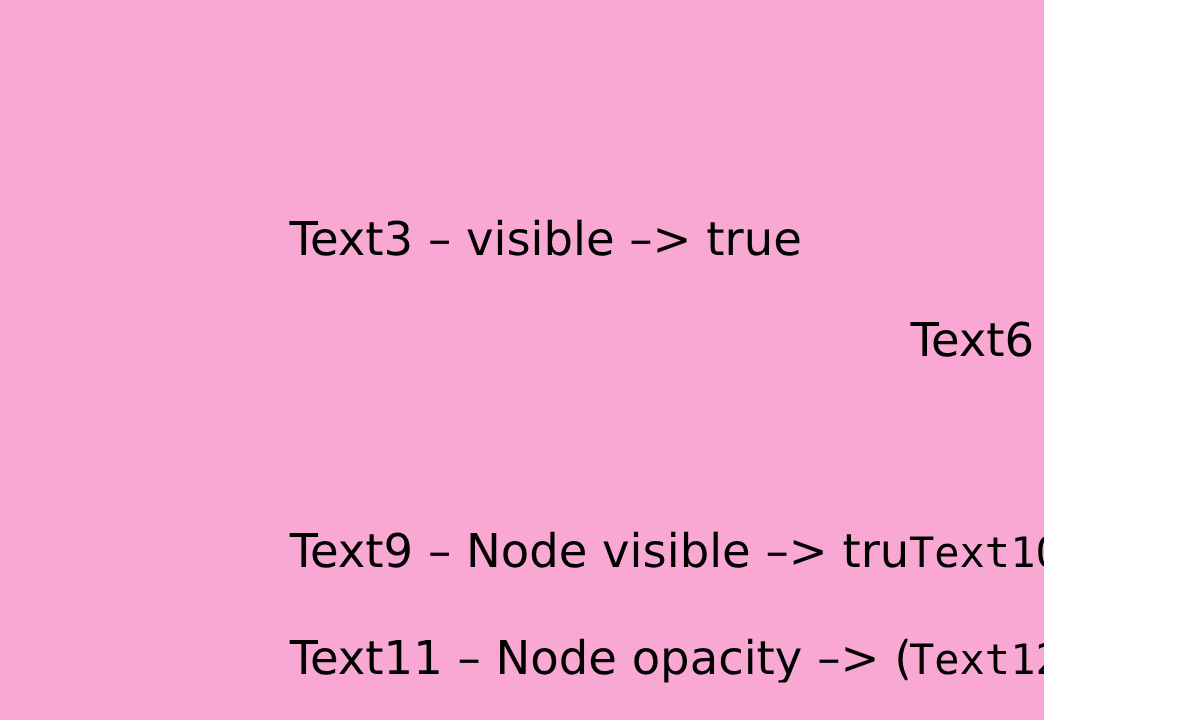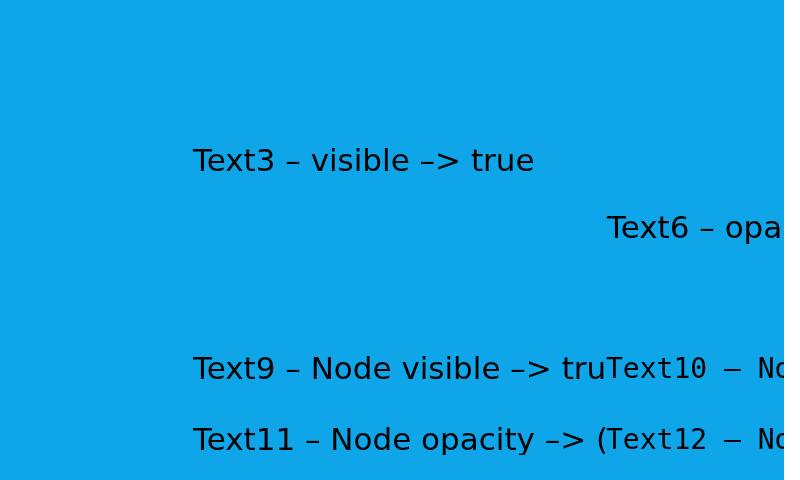--- a/index.html
+++ b/index.html
@@ -2,23 +2,23 @@
 <html><head>
 <meta charset="utf-8">
 <style>
   html, body {
     margin: 0;
     padding: 0;
     background: #ffffff;
   }
   .stage {
     position: relative;
-    width: 784px;
+    width: 696px;
     height: 480px;
-    background: #0ea5e9;
+    background: #f9a8d4;
     overflow: hidden;
   }
   .txt {
     position: absolute;
     display: block;
     white-space: pre;
     line-height: 1;
     color: #000000;
   }
   .sans {

